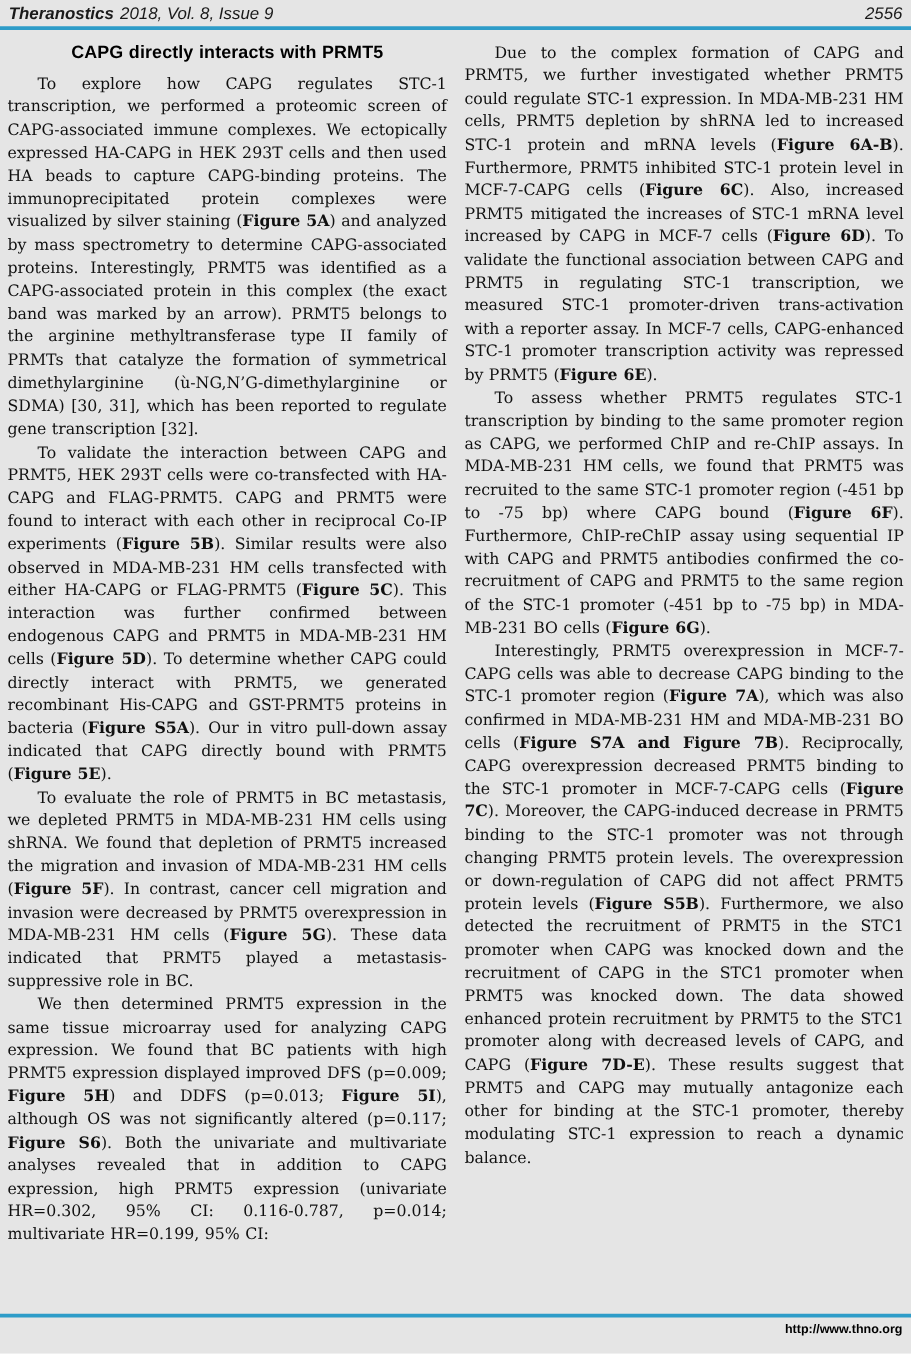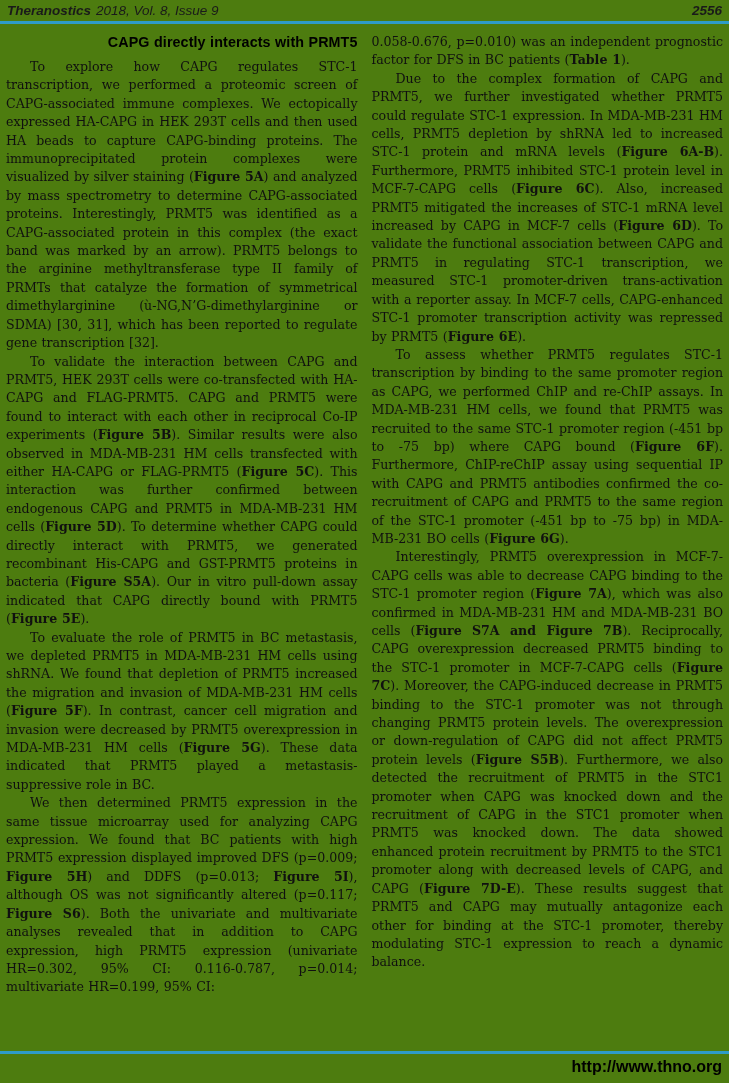--- a/index.html
+++ b/index.html
@@ -1,39 +1,39 @@
 <!DOCTYPE html>
 <html><head>
 <meta charset="utf-8">
 <style>
   html, body { margin: 0; padding: 0; background: #ffffff; }
   .page {
     position: relative;
     width: 729px;
     height: 1083px;
-    background: #4d7c0f;
+    background: #e5e5e5;
     font-family: "DejaVu Serif", serif;
     color: #101010;
     overflow: hidden;
     box-sizing: border-box;
   }
   
   .header {
     display: flex;
     justify-content: space-between;
     align-items: baseline;
     padding: 3px 7px 0 7px;
     font-family: "Liberation Sans", sans-serif;
     font-size: 13.5px;
     font-style: italic;
     color: #1a1a1a;
   }
   .header .journal { font-weight: bold; margin-right: 5px; }
   .header .issue { font-weight: normal; }
-  .header .pagenum { font-style: italic; font-weight: bold; }
+  .header .pagenum { font-style: italic; font-weight: normal; }
   .rule {
     height: 3px;
     background: #2e9cc8;
     width: 100%;
   }
   .rule.top { margin-top: 3px; }
   
   .content {
     display: flex;
     gap: 14px;
@@ -54,40 +54,40 @@
     margin: 0;
     text-indent: 24px;
   }
   .col p.no-indent { text-indent: 0; }
   .col h2 {
     font-family: "Liberation Sans", sans-serif;
     font-size: 14.3px;
     line-height: 19px;
     font-weight: bold;
     color: #000;
-    text-align: right;
+    text-align: center;
     text-indent: 0;
     margin: 10px 0 6px 0;
     letter-spacing: 0.1px;
   }
   .col h2.first { margin-top: 0; }
   
   .footer-rule {
     position: absolute;
     left: 0; right: 0;
     top: 1051px;
     height: 3px;
     background: #2e9cc8;
   }
   .footer-url {
     position: absolute;
     right: 7px;
     top: 1058px;
     font-family: "Liberation Sans", sans-serif;
-    font-size: 16px;
+    font-size: 10px;
     font-weight: bold;
     color: #000;
     text-decoration: none;
   }
 </style>
 </head>
 <body>
 
 <div class="page">
 
@@ -104,21 +104,20 @@
 
     <div class="col">
       <h2 class="first">CAPG directly interacts with PRMT5</h2>
       <p>To explore how CAPG regulates STC-1 transcription, we performed a proteomic screen of CAPG-associated immune complexes. We ectopically expressed HA-CAPG in HEK 293T cells and then used HA beads to capture CAPG-binding proteins. The immunoprecipitated protein complexes were visualized by silver staining (<b>Figure 5A</b>) and analyzed by mass spectrometry to determine CAPG-associated proteins. Interestingly, PRMT5 was identified as a CAPG-associated protein in this complex (the exact band was marked by an arrow). PRMT5 belongs to the arginine methyltransferase type II family of PRMTs that catalyze the formation of symmetrical dimethylarginine (ù-NG,N’G-dimethylarginine or SDMA) [30, 31], which has been reported to regulate gene transcription [32].</p>
       <p>To validate the interaction between CAPG and PRMT5, HEK 293T cells were co-transfected with HA-CAPG and FLAG-PRMT5. CAPG and PRMT5 were found to interact with each other in reciprocal Co-IP experiments (<b>Figure 5B</b>). Similar results were also observed in MDA-MB-231 HM cells transfected with either HA-CAPG or FLAG-PRMT5 (<b>Figure 5C</b>). This interaction was further confirmed between endogenous CAPG and PRMT5 in MDA-MB-231 HM cells (<b>Figure 5D</b>). To determine whether CAPG could directly interact with PRMT5, we generated recombinant His-CAPG and GST-PRMT5 proteins in bacteria (<b>Figure S5A</b>). Our in vitro pull-down assay indicated that CAPG directly bound with PRMT5 (<b>Figure 5E</b>).</p>
       <p>To evaluate the role of PRMT5 in BC metastasis, we depleted PRMT5 in MDA-MB-231 HM cells using shRNA. We found that depletion of PRMT5 increased the migration and invasion of MDA-MB-231 HM cells (<b>Figure 5F</b>). In contrast, cancer cell migration and invasion were decreased by PRMT5 overexpression in MDA-MB-231 HM cells (<b>Figure 5G</b>). These data indicated that PRMT5 played a metastasis-suppressive role in BC.</p>
       <p>We then determined PRMT5 expression in the same tissue microarray used for analyzing CAPG expression. We found that BC patients with high PRMT5 expression displayed improved DFS (p=0.009; <b>Figure 5H</b>) and DDFS (p=0.013; <b>Figure 5I</b>), although OS was not significantly altered (p=0.117; <b>Figure S6</b>). Both the univariate and multivariate analyses revealed that in addition to CAPG expression, high PRMT5 expression (univariate HR=0.302, 95% CI: 0.116-0.787, p=0.014; multivariate HR=0.199, 95% CI:</p>
     </div>
 
     <div class="col">
-      <p class="no-indent">0.058-0.676, p=0.010) was an independent prognostic factor for DFS in BC patients (<b>Table 1</b>).</p>
       <p>Due to the complex formation of CAPG and PRMT5, we further investigated whether PRMT5 could regulate STC-1 expression. In MDA-MB-231 HM cells, PRMT5 depletion by shRNA led to increased STC-1 protein and mRNA levels (<b>Figure 6A-B</b>). Furthermore, PRMT5 inhibited STC-1 protein level in MCF-7-CAPG cells (<b>Figure 6C</b>). Also, increased PRMT5 mitigated the increases of STC-1 mRNA level increased by CAPG in MCF-7 cells (<b>Figure 6D</b>). To validate the functional association between CAPG and PRMT5 in regulating STC-1 transcription, we measured STC-1 promoter-driven trans-activation with a reporter assay. In MCF-7 cells, CAPG-enhanced STC-1 promoter transcription activity was repressed by PRMT5 (<b>Figure 6E</b>).</p>
       <p>To assess whether PRMT5 regulates STC-1 transcription by binding to the same promoter region as CAPG, we performed ChIP and re-ChIP assays. In MDA-MB-231 HM cells, we found that PRMT5 was recruited to the same STC-1 promoter region (-451 bp to -75 bp) where CAPG bound (<b>Figure 6F</b>). Furthermore, ChIP-reChIP assay using sequential IP with CAPG and PRMT5 antibodies confirmed the co-recruitment of CAPG and PRMT5 to the same region of the STC-1 promoter (-451 bp to -75 bp) in MDA-MB-231 BO cells (<b>Figure 6G</b>).</p>
       <p>Interestingly, PRMT5 overexpression in MCF-7-CAPG cells was able to decrease CAPG binding to the STC-1 promoter region (<b>Figure 7A</b>), which was also confirmed in MDA-MB-231 HM and MDA-MB-231 BO cells (<b>Figure S7A and Figure 7B</b>). Reciprocally, CAPG overexpression decreased PRMT5 binding to the STC-1 promoter in MCF-7-CAPG cells (<b>Figure 7C</b>). Moreover, the CAPG-induced decrease in PRMT5 binding to the STC-1 promoter was not through changing PRMT5 protein levels. The overexpression or down-regulation of CAPG did not affect PRMT5 protein levels (<b>Figure S5B</b>). Furthermore, we also detected the recruitment of PRMT5 in the STC1 promoter when CAPG was knocked down and the recruitment of CAPG in the STC1 promoter when PRMT5 was knocked down. The data showed enhanced protein recruitment by PRMT5 to the STC1 promoter along with decreased levels of CAPG, and CAPG (<b>Figure 7D-E</b>). These results suggest that PRMT5 and CAPG may mutually antagonize each other for binding at the STC-1 promoter, thereby modulating STC-1 expression to reach a dynamic balance.</p>
     </div>
 
   </div>
 
   <div class="footer-rule"></div>
   <a class="footer-url" href="#">http://www.thno.org</a>
 

